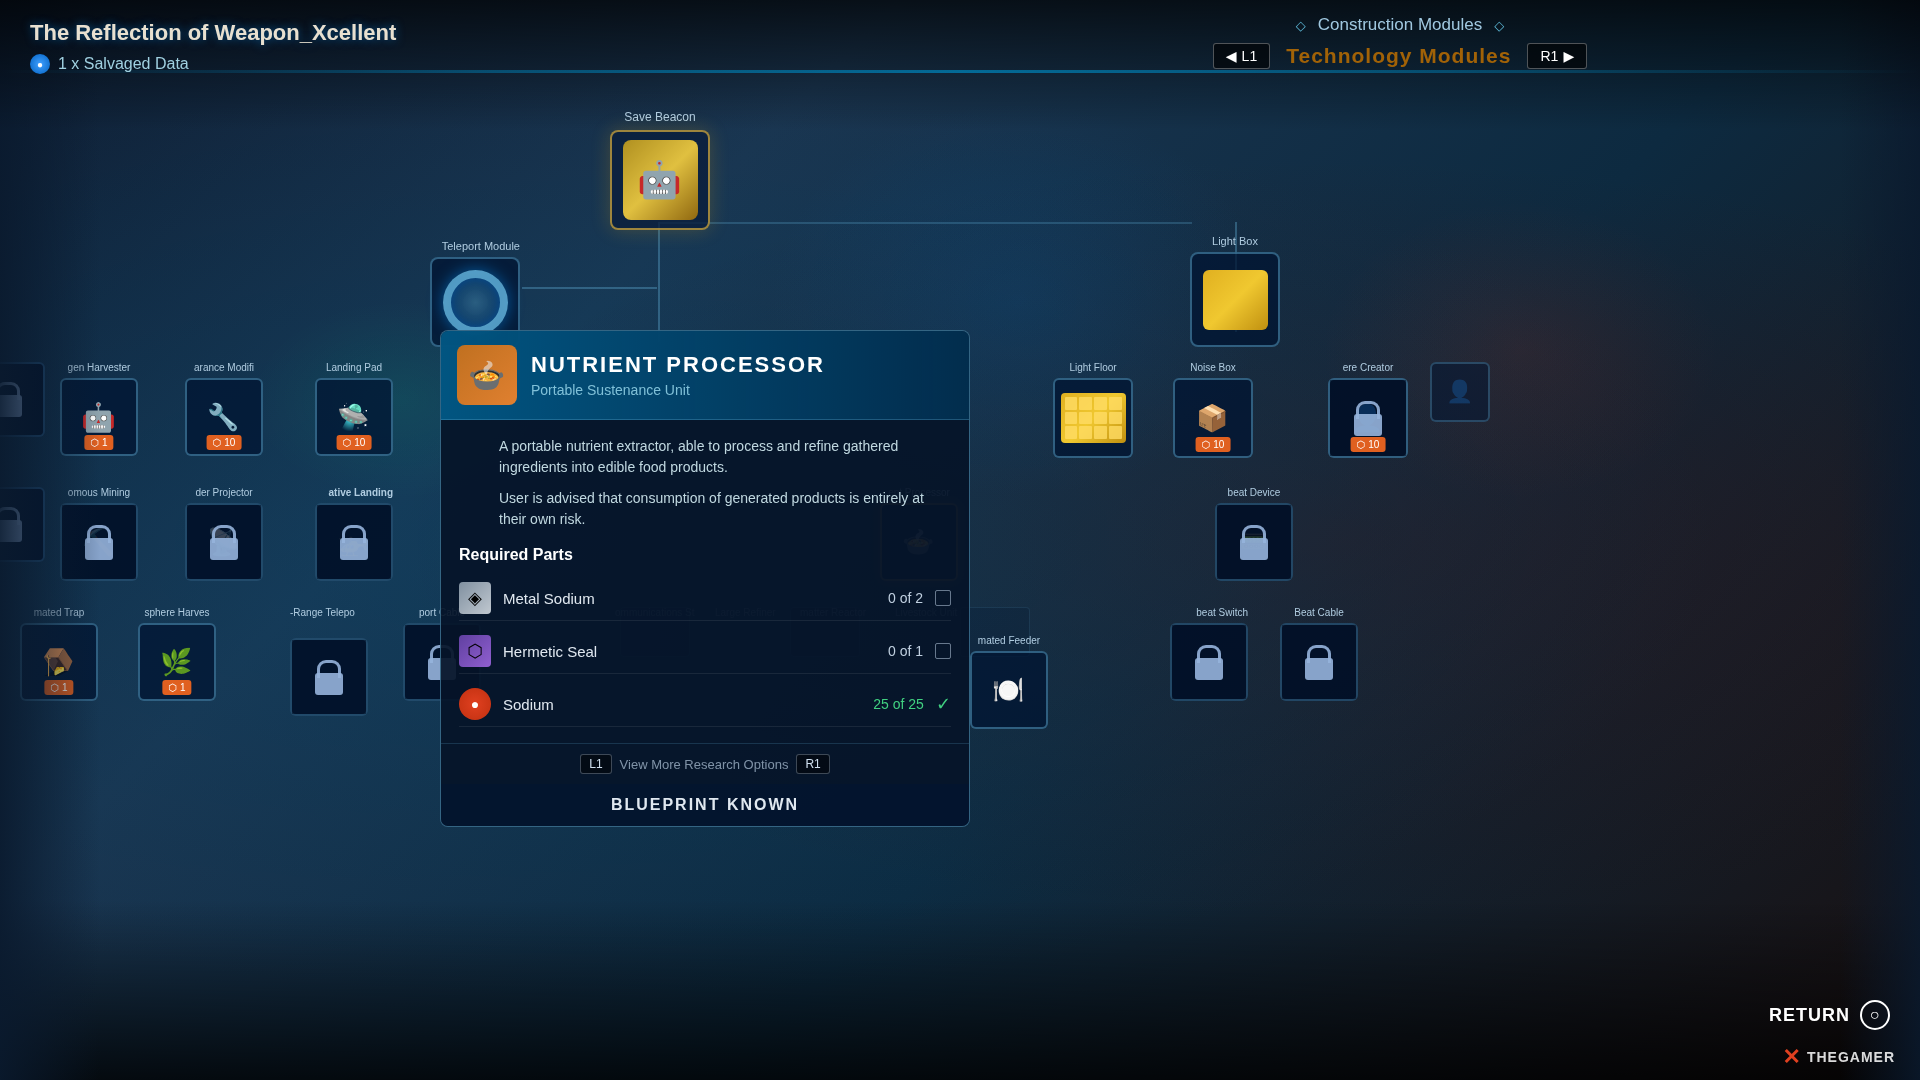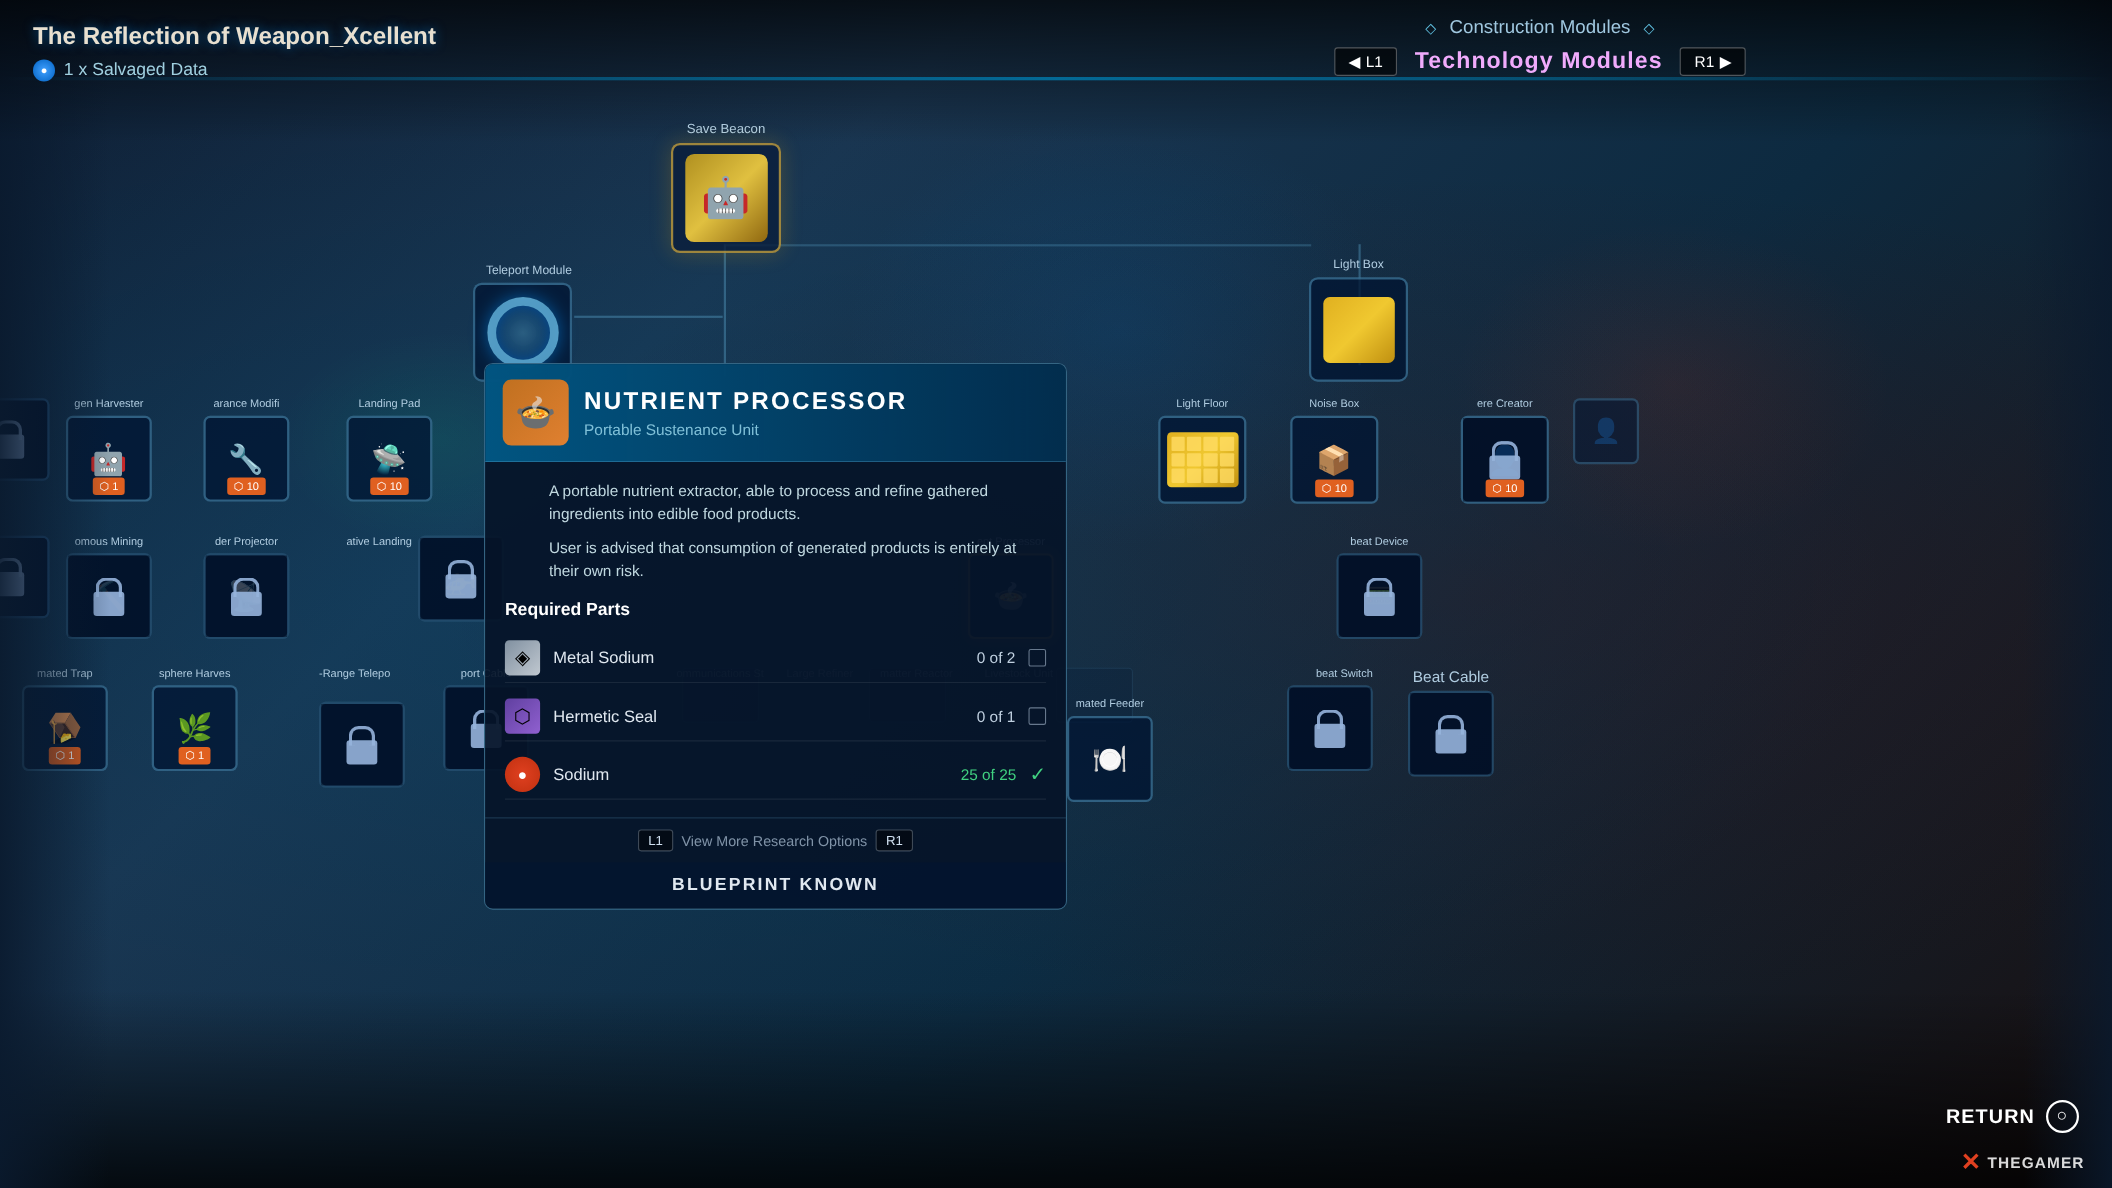--- a/index.html
+++ b/index.html
@@ -394,21 +394,21 @@
   <div style="display:flex;align-items:center;gap:12px;color:#a0c8e0;font-size:17px;">
     <span style="color:#60c0e0;font-size:13px;">◇</span>
     <span>Construction Modules</span>
     <span style="color:#60c0e0;font-size:13px;">◇</span>
   </div>
   <div style="display:flex;align-items:center;gap:16px;">
     <div class="nav-btn">
       <span>◀</span>
       <span>L1</span>
     </div>
-    <span style="color:#f0abfc;font-size:21px;font-weight:bold;letter-spacing:1px;">Technology Modules</span>
+    <span style="color:#a16207;font-size:21px;font-weight:bold;letter-spacing:1px;">Technology Modules</span>
     <div class="nav-btn">
       <span>R1</span>
       <span>▶</span>
     </div>
   </div>
 </div>
 
 <div class="tech-grid">
 
   <div style="position:absolute;top:30px;left:610px;display:flex;flex-direction:column;align-items:center;gap:6px;z-index:10;">
@@ -549,21 +549,21 @@
   <div style="position:absolute;top:407px;left:185px;display:flex;flex-direction:column;align-items:center;gap:5px;z-index:8;">
     <span style="color:#b0cce0;font-size:10px;">der Projector</span>
     <div style="width:78px;height:78px;border:2px solid rgba(100,180,220,0.3);background:rgba(0,20,50,0.75);border-radius:6px;display:flex;align-items:center;justify-content:center;position:relative;">
       <div style="font-size:26px;opacity:0.5;">📡</div>
       <div class="lock-overlay">
         <div class="lock-shape"></div>
       </div>
     </div>
   </div>
 
-  <div style="position:absolute;top:407px;left:315px;display:flex;flex-direction:row;align-items:flex-start;gap:5px;z-index:8;">
+  <div style="position:absolute;top:407px;left:315px;display:flex;flex-direction:column;align-items:flex-end;gap:5px;z-index:8;font-weight:bold;">
     <span style="color:#b0cce0;font-size:10px;">ative Landing</span>
     <div style="width:78px;height:78px;border:2px solid rgba(100,180,220,0.3);background:rgba(0,20,50,0.75);border-radius:6px;display:flex;align-items:center;justify-content:center;position:relative;">
       <div style="font-size:26px;opacity:0.5;">🚁</div>
       <div class="lock-overlay">
         <div class="lock-shape"></div>
       </div>
     </div>
   </div>
 
   <div style="position:absolute;top:407px;left:880px;display:flex;flex-direction:column;align-items:center;gap:5px;z-index:4;opacity:0.7;">
@@ -633,21 +633,21 @@
   <div style="position:absolute;top:527px;left:1170px;display:flex;flex-direction:column;align-items:flex-end;gap:5px;z-index:8;">
     <span style="color:#b0cce0;font-size:10px;">beat Switch</span>
     <div style="width:78px;height:78px;border:2px solid rgba(100,180,220,0.3);background:rgba(0,20,50,0.75);border-radius:6px;display:flex;align-items:center;justify-content:center;position:relative;">
       <div class="lock-overlay">
         <div class="lock-shape"></div>
       </div>
     </div>
   </div>
 
   <div style="position:absolute;top:527px;left:1280px;display:flex;flex-direction:column;align-items:center;gap:5px;z-index:8;">
-    <span style="color:#b0cce0;font-size:14px;">Beat Cable</span>
+    <span style="color:#b0cce0;font-size:10px;">Beat Cable</span>
     <div style="width:78px;height:78px;border:2px solid rgba(100,180,220,0.3);background:rgba(0,20,50,0.75);border-radius:6px;display:flex;align-items:center;justify-content:center;position:relative;">
       <div class="lock-overlay">
         <div class="lock-shape"></div>
       </div>
     </div>
   </div>
 
   <div style="position:absolute;top:527px;left:620px;display:flex;gap:100px;z-index:4;opacity:0.4;">
     <div style="width:70px;height:50px;border:1px solid rgba(100,180,220,0.3);background:rgba(0,20,50,0.5);border-radius:4px;"></div>
     <div style="width:70px;height:50px;border:1px solid rgba(100,180,220,0.3);background:rgba(0,20,50,0.5);border-radius:4px;"></div>

